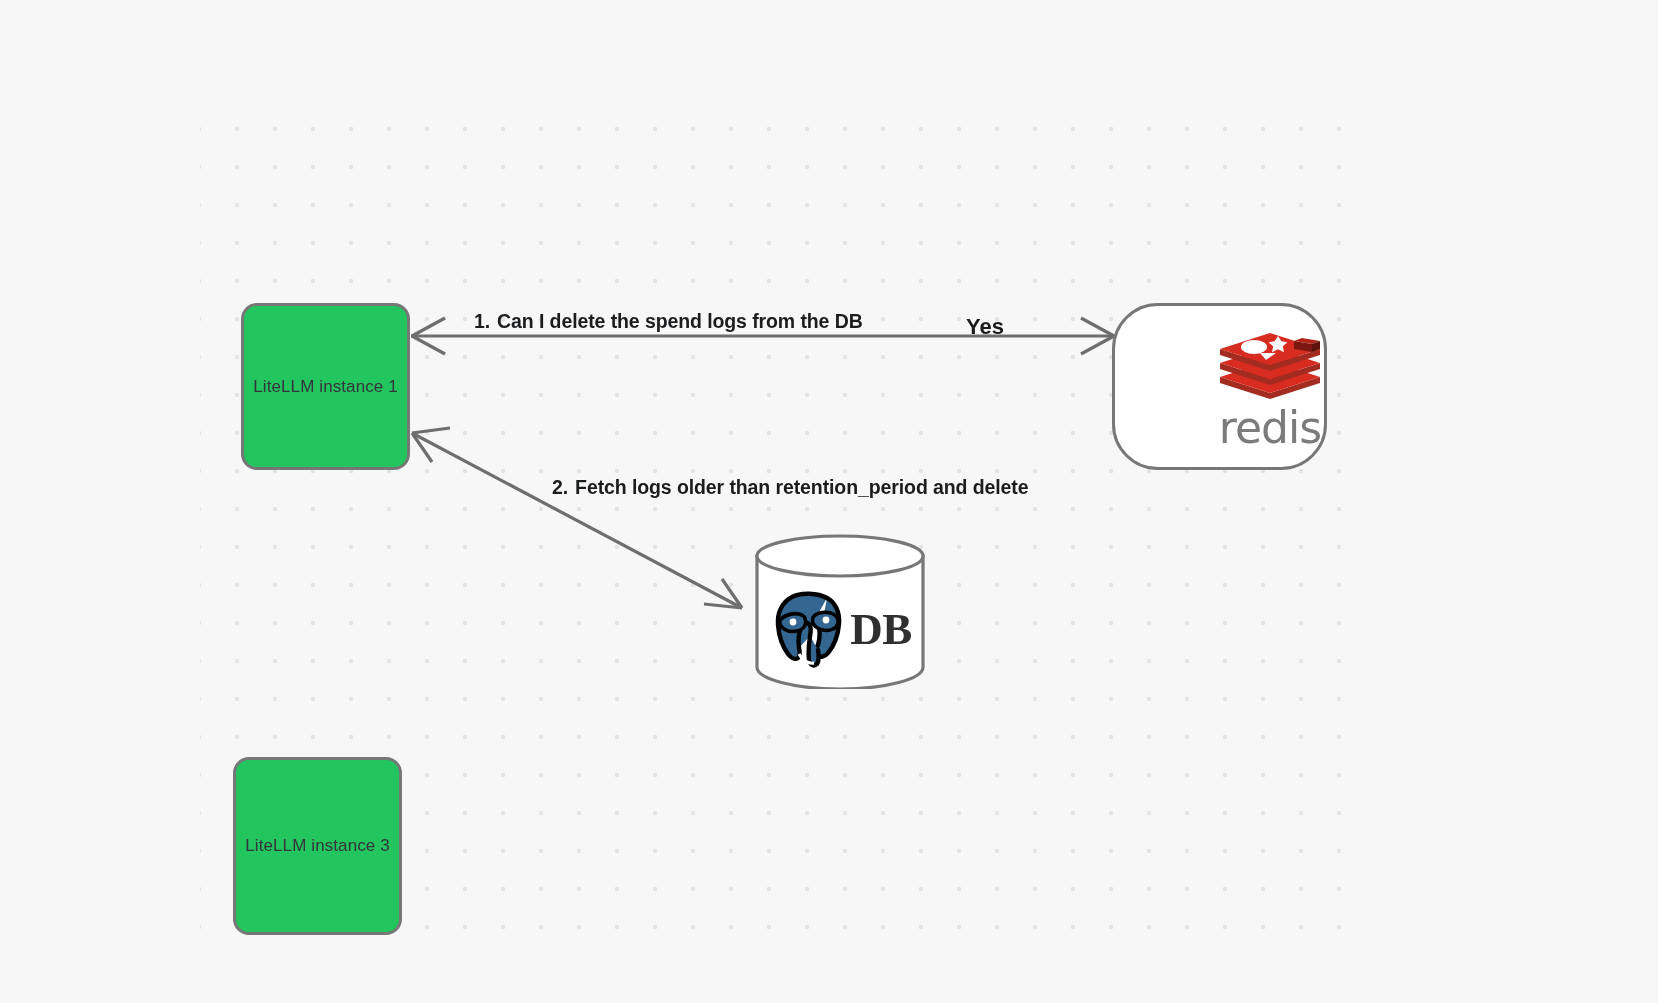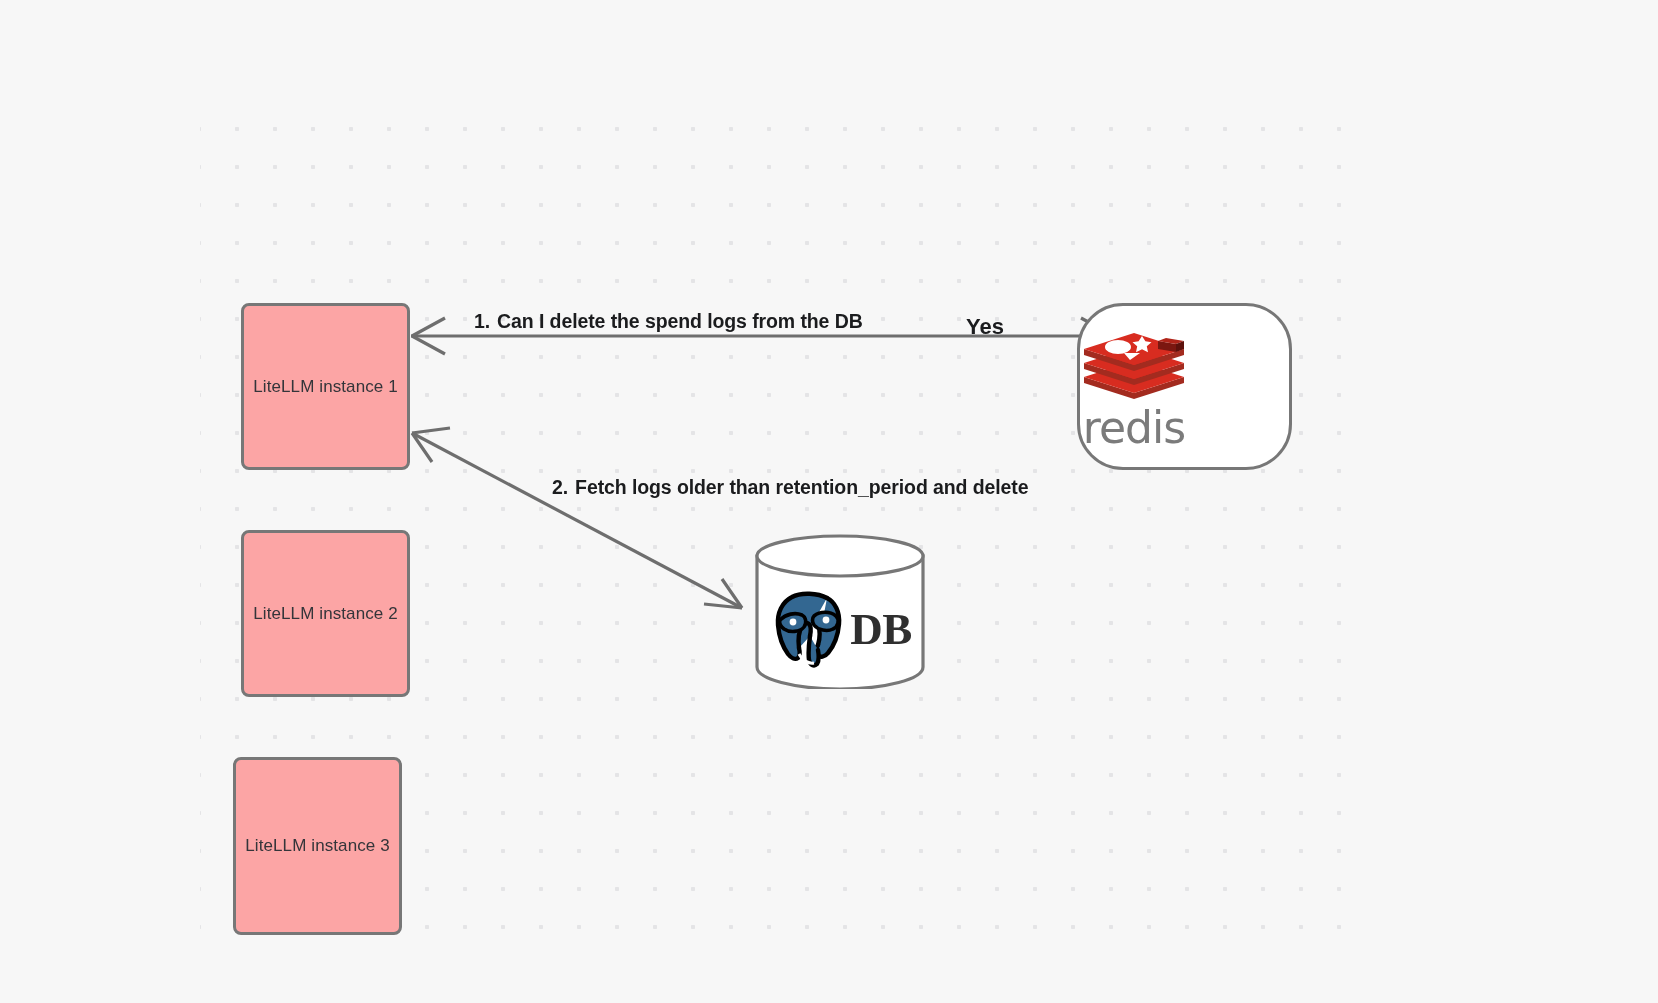--- a/index.html
+++ b/index.html
@@ -34,52 +34,52 @@
     position: absolute;
     left: 0;
     top: 0;
     width: 1658px;
     height: 1003px;
   }
 
   
   .node-box {
     position: absolute;
-    background: #fca5a5;
+    background: #22c55e;
     border: 3px solid #777777;
-    border-radius: 8px;
+    border-radius: 16px;
     box-sizing: border-box;
     display: flex;
     align-items: center;
     justify-content: center;
   }
   .node-box .node-label {
     font-size: 17px;
     color: #34353a;
     font-family: "Liberation Sans", sans-serif;
     letter-spacing: 0.1px;
   }
   #node-litellm-1 { left: 241px; top: 261px; width: 169px; height: 167px; }
   #node-litellm-2 { left: 241px; top: 488px; width: 169px; height: 167px; }
   #node-litellm-3 { left: 233px; top: 715px; width: 169px; height: 178px; }
 
   
   #node-redis {
     position: absolute;
-    left: 1077px;
+    left: 1112px;
     top: 261px;
     width: 215px;
     height: 167px;
     background: #ffffff;
     border: 3px solid #777777;
     border-radius: 46px;
     box-sizing: border-box;
     display: flex;
     flex-direction: column;
-    align-items: flex-start;
+    align-items: flex-end;
     justify-content: center;
   }
   #redis-logo-wrap {
     display: flex;
     flex-direction: column;
     align-items: center;
     justify-content: center;
     margin-top: 2px;
   }
   .redis-wordmark {
@@ -184,23 +184,20 @@
   <div class="edge-label" id="label-yes">Yes</div>
 
   <div class="edge-label" id="label-step2">
     <span class="lbl-num">2.</span><span>Fetch logs older than retention_period and delete</span>
   </div>
 
   <div class="node-box" id="node-litellm-1">
     <span class="node-label">LiteLLM instance 1</span>
   </div>
 
-  <div class="node-box" id="node-litellm-2">
-    <span class="node-label">LiteLLM instance 2</span>
-  </div>
 
   <div class="node-box" id="node-litellm-3">
     <span class="node-label">LiteLLM instance 3</span>
   </div>
 
   <div id="node-redis">
     <div id="redis-logo-wrap">
       <svg width="108" height="78" viewBox="0 0 108 78" xmlns="http://www.w3.org/2000/svg">
 
         <g>

